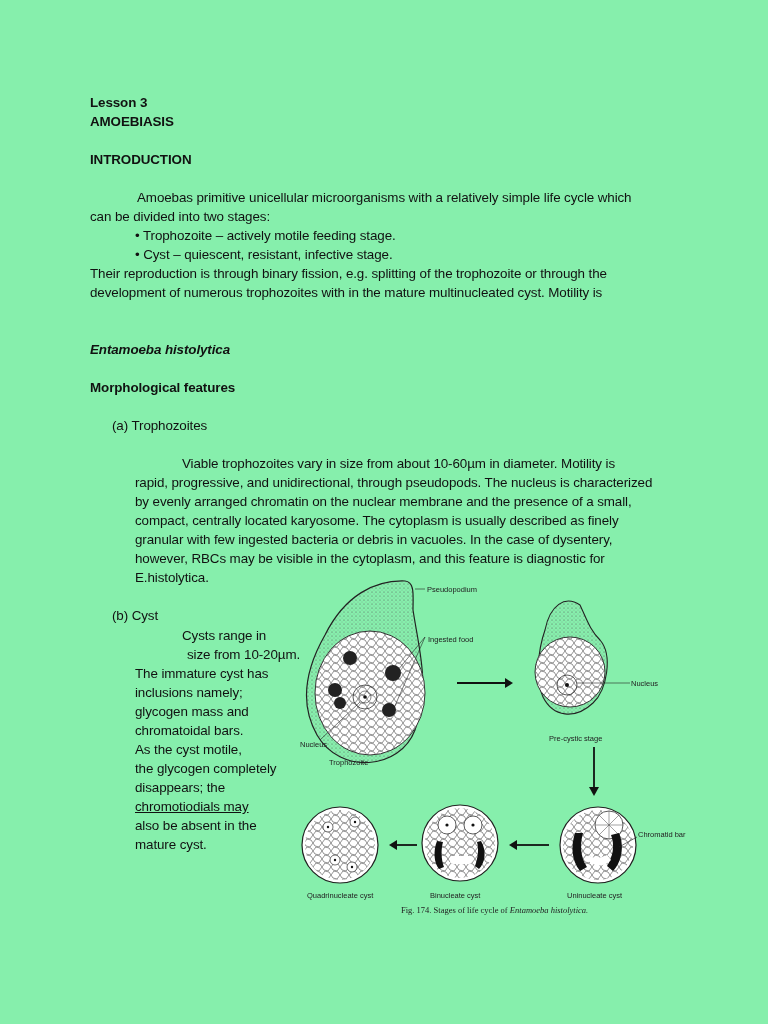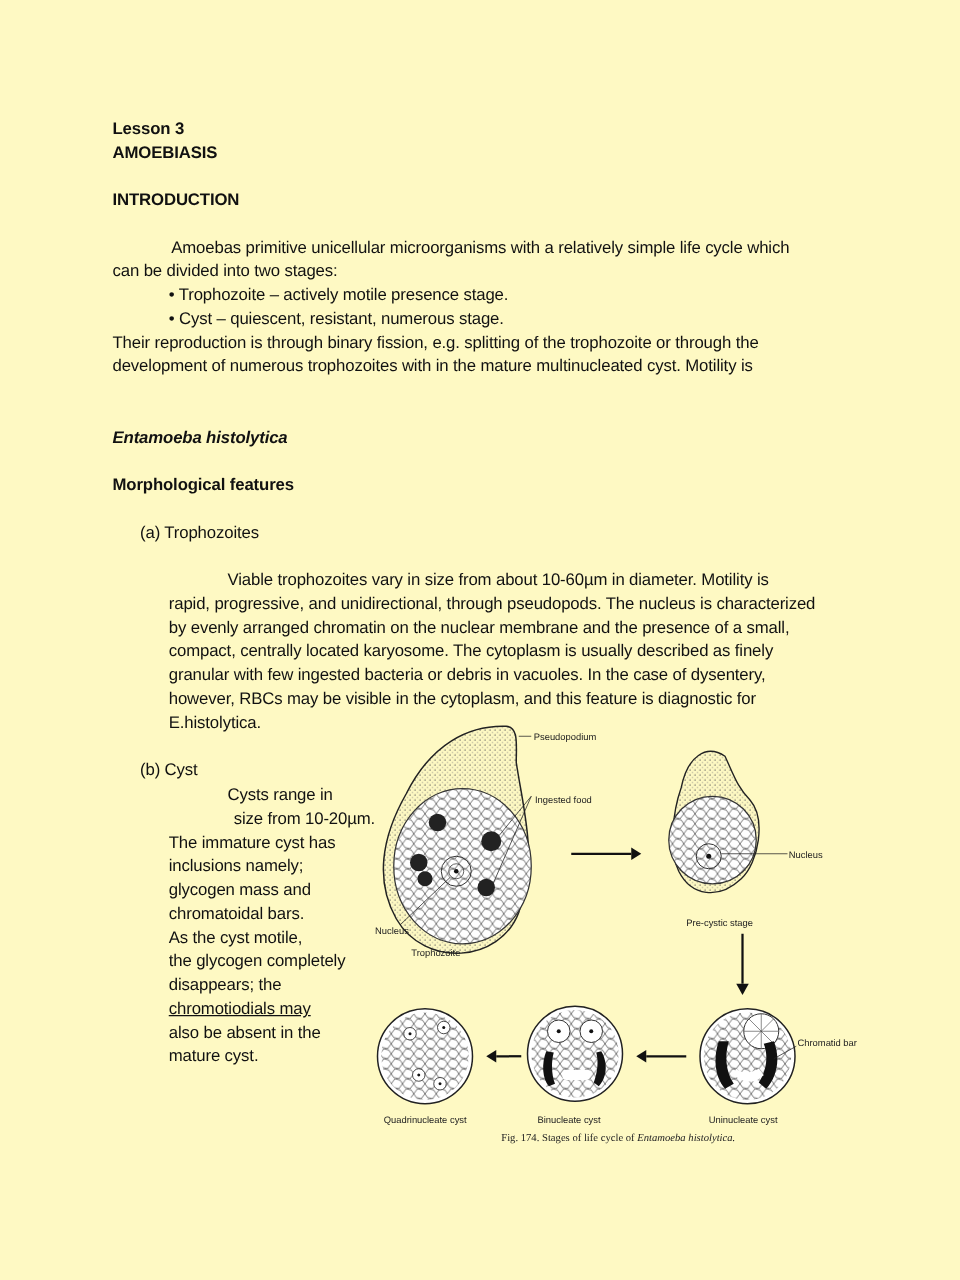--- a/index.html
+++ b/index.html
@@ -1,40 +1,40 @@
 <!DOCTYPE html>
 <html><head>
 <meta charset="utf-8">
 <style>
   html, body { margin: 0; padding: 0; background: #ffffff; }
   body { width: 768px; height: 1024px; position: relative; overflow: hidden;
          font-family: "Liberation Sans", "DejaVu Sans", sans-serif; color: #111; }
-  .page { position: absolute; left: 0; top: 0; width: 768px; height: 1024px; background: #fef9c3; }
+  .page { position: absolute; left: 0; top: 0; width: 768px; height: 1024px; background: #86efac; }
   .t { position: absolute; font-size: 13.4px; line-height: 19px; white-space: nowrap; letter-spacing: -0.1px; }
   .b { font-weight: bold; }
   .i { font-style: italic; }
   .figure { position: absolute; left: 295px; top: 575px; width: 420px; height: 345px; }
   .fig-label { font-family: "Liberation Sans", sans-serif; font-size: 7.5px; fill: #222; }
   .fig-caption { font-family: "Liberation Serif", serif; font-size: 8.5px; fill: #222; }
 </style>
 </head>
 <body>
 
 <div class="page">
 
   <div class="t b" style="left:90px;top:93px;">Lesson 3</div>
   <div class="t b" style="left:90px;top:112px;">AMOEBIASIS</div>
 
   <div class="t b" style="left:90px;top:150px;">INTRODUCTION</div>
 
   <div class="t" style="left:137px;top:188px;">Amoebas primitive unicellular microorganisms with a relatively simple life cycle which</div>
   <div class="t" style="left:90px;top:207px;">can be divided into two stages:</div>
 
-  <div class="t" style="left:135px;top:226px;">• Trophozoite – actively motile presence stage.</div>
-  <div class="t" style="left:135px;top:245px;">• Cyst – quiescent, resistant, numerous stage.</div>
+  <div class="t" style="left:135px;top:226px;">• Trophozoite – actively motile feeding stage.</div>
+  <div class="t" style="left:135px;top:245px;">• Cyst – quiescent, resistant, infective stage.</div>
 
   <div class="t" style="left:90px;top:264px;">Their reproduction is through binary fission, e.g. splitting of the trophozoite or through the</div>
   <div class="t" style="left:90px;top:283px;">development of numerous trophozoites with in the mature multinucleated cyst. Motility is</div>
 
   <div class="t b i" style="left:90px;top:340px;">Entamoeba histolytica</div>
 
   <div class="t b" style="left:90px;top:378px;">Morphological features</div>
 
   <div class="t" style="left:112px;top:416px;">(a)  Trophozoites</div>
 

